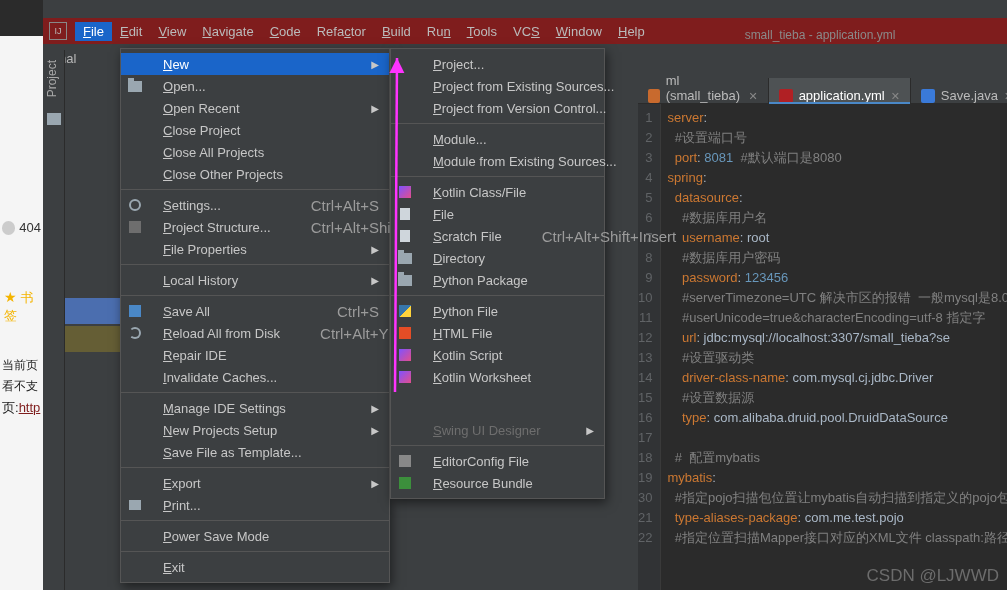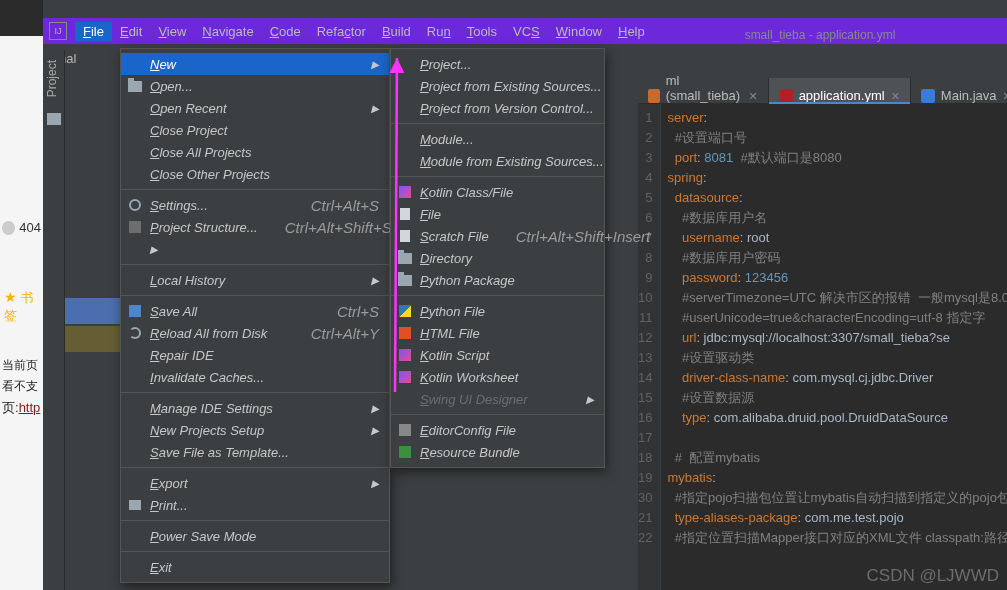--- a/index.html
+++ b/index.html
@@ -9,39 +9,39 @@
   .browser-sliver { position:absolute; left:0; top:0; width:43px; height:590px; background:#f5f5f5; color:#333; font-size:12px; padding-top:140px;margin-top:36px;}
   .bs-item { display:flex; align-items:center; gap:4px; padding:4px 2px; }
   .bs-item .dot { width:14px; height:14px; border-radius:50%; background:#ccc; display:inline-block;}
   .bs-star { color:#f4b400; font-size:14px; padding:10px 4px;}
   .bs-txt { font-size:12px; padding:2px 2px; color:#222;}
   .bs-link{ color:#7f1d1d; text-decoration:underline;}
 
   
   .ide { position:absolute; left:43px; top:0; right:0; bottom:0; background:#3c3f41; }
   .titlebar { height:18px; }
-  .menubar { height:26px; display:flex; align-items:center; padding:0 6px; gap:2px; background:#6d28d9; color:#bbb;}
+  .menubar { height:26px; display:flex; align-items:center; padding:0 6px; gap:2px; background:#7f1d1d; color:#bbb;}
   .logo { width:18px; height:18px; border:1px solid #888; margin-right:6px; display:flex; align-items:center; justify-content:center; font-size:9px;}
   .menu-item { padding:2px 8px; cursor:default; }
   .menu-item u { text-decoration:underline; }
   .menu-item.open { background:#1a65c9; color:#fff; }
   .win-title { position:absolute; top:28px; left:590px; right:0; color:#8a8a8a; font-size:12px; text-align:center; pointer-events:none;}
 
   .crumb-row { height:28px; display:flex; align-items:center; background:#3c3f41; padding-left:6px; }
   .crumb-row .crumb{ color:#b7b7b7; }
 
   .side-tool { position:absolute; left:43px; top:50px; width:22px; height:540px; background:#3c3f41; border-right:1px solid #2b2b2b;}
   .side-tool .lbl { writing-mode:vertical-rl; transform:rotate(180deg); color:#a9a9a9; font-size:12px; padding:10px 2px; }
   .side-tool .folder { width:14px; height:12px; background:#9aa7b0; margin:6px auto; }
 
   
   .menu { position:absolute; background:#3c3f41; border:1px solid #555; box-shadow:2px 4px 10px rgba(0,0,0,.5); padding:4px 0;}
-  .menu .row { display:flex; align-items:center; height:22px; padding:0 10px 0 6px; gap:7px; color:#c7c7c7; white-space:nowrap;font-style:italic;}
+  .menu .row { display:flex; align-items:center; height:22px; padding:0 10px 0 6px; gap:20px; color:#c7c7c7; white-space:nowrap;}
   .menu .row.sel { background:#1a65c9; color:#fff;}
-  .menu .row.disabled { color:#6e6e6e; }
+  .menu .row.disabled { color:#6e6e6e;margin-top:31px; }
   .menu .row .ic { width:16px; height:16px; flex:0 0 16px; display:flex; align-items:center; justify-content:center;}
   .menu .row .lbl { flex:1; }
   .menu .row .sc { color:#9b9b9b; font-size:15px; padding-left:20px;}
   .menu .row .arw { color:#c7c7c7; font-size:10px;}
   .menu .sep { height:1px; background:#555; margin:4px 0;}
   #file-menu { left:120px; top:48px; width:270px; }
   #new-menu  { left:390px; top:48px; width:215px; }
 
   
   .tabs { position:absolute; left:595px; right:0; top:78px; height:26px; display:flex; background:#3c3f41; border-bottom:1px solid #2b2b2b;}
@@ -136,21 +136,21 @@
         <span>ml (small_tieba)</span>
         <span class="close">✕</span>
       </div>
       <div class="tab active">
         <span class="fic yml"></span>
         <span>application.yml</span>
         <span class="close">✕</span>
       </div>
       <div class="tab">
         <span class="fic java"></span>
-        <span>Main.java</span>
+        <span>Save.java</span>
         <span class="close">✕</span>
       </div>
     </div>
 
   <div class="editor">
     <div class="gutter" id="gutter">
         <div class="gut-line">1</div>
         <div class="gut-line">2</div>
         <div class="gut-line">3</div>
         <div class="gut-line">4</div>
@@ -222,20 +222,21 @@
     </div>
     <div class="row">
       <span class="ic">
         <span class="ic-proj"></span>
       </span>
       <span class="lbl"><u>P</u>roject Structure...</span>
       <span class="sc">Ctrl+Alt+Shift+S</span>
     </div>
     <div class="row">
       <span class="ic"></span>
+      <span class="lbl"><u>F</u>ile Properties</span>
       <span class="arw">▶</span>
     </div>
     <div class="sep"></div>
     <div class="row">
       <span class="ic"></span>
       <span class="lbl"><u>L</u>ocal History</span>
       <span class="arw">▶</span>
     </div>
     <div class="sep"></div>
     <div class="row">

